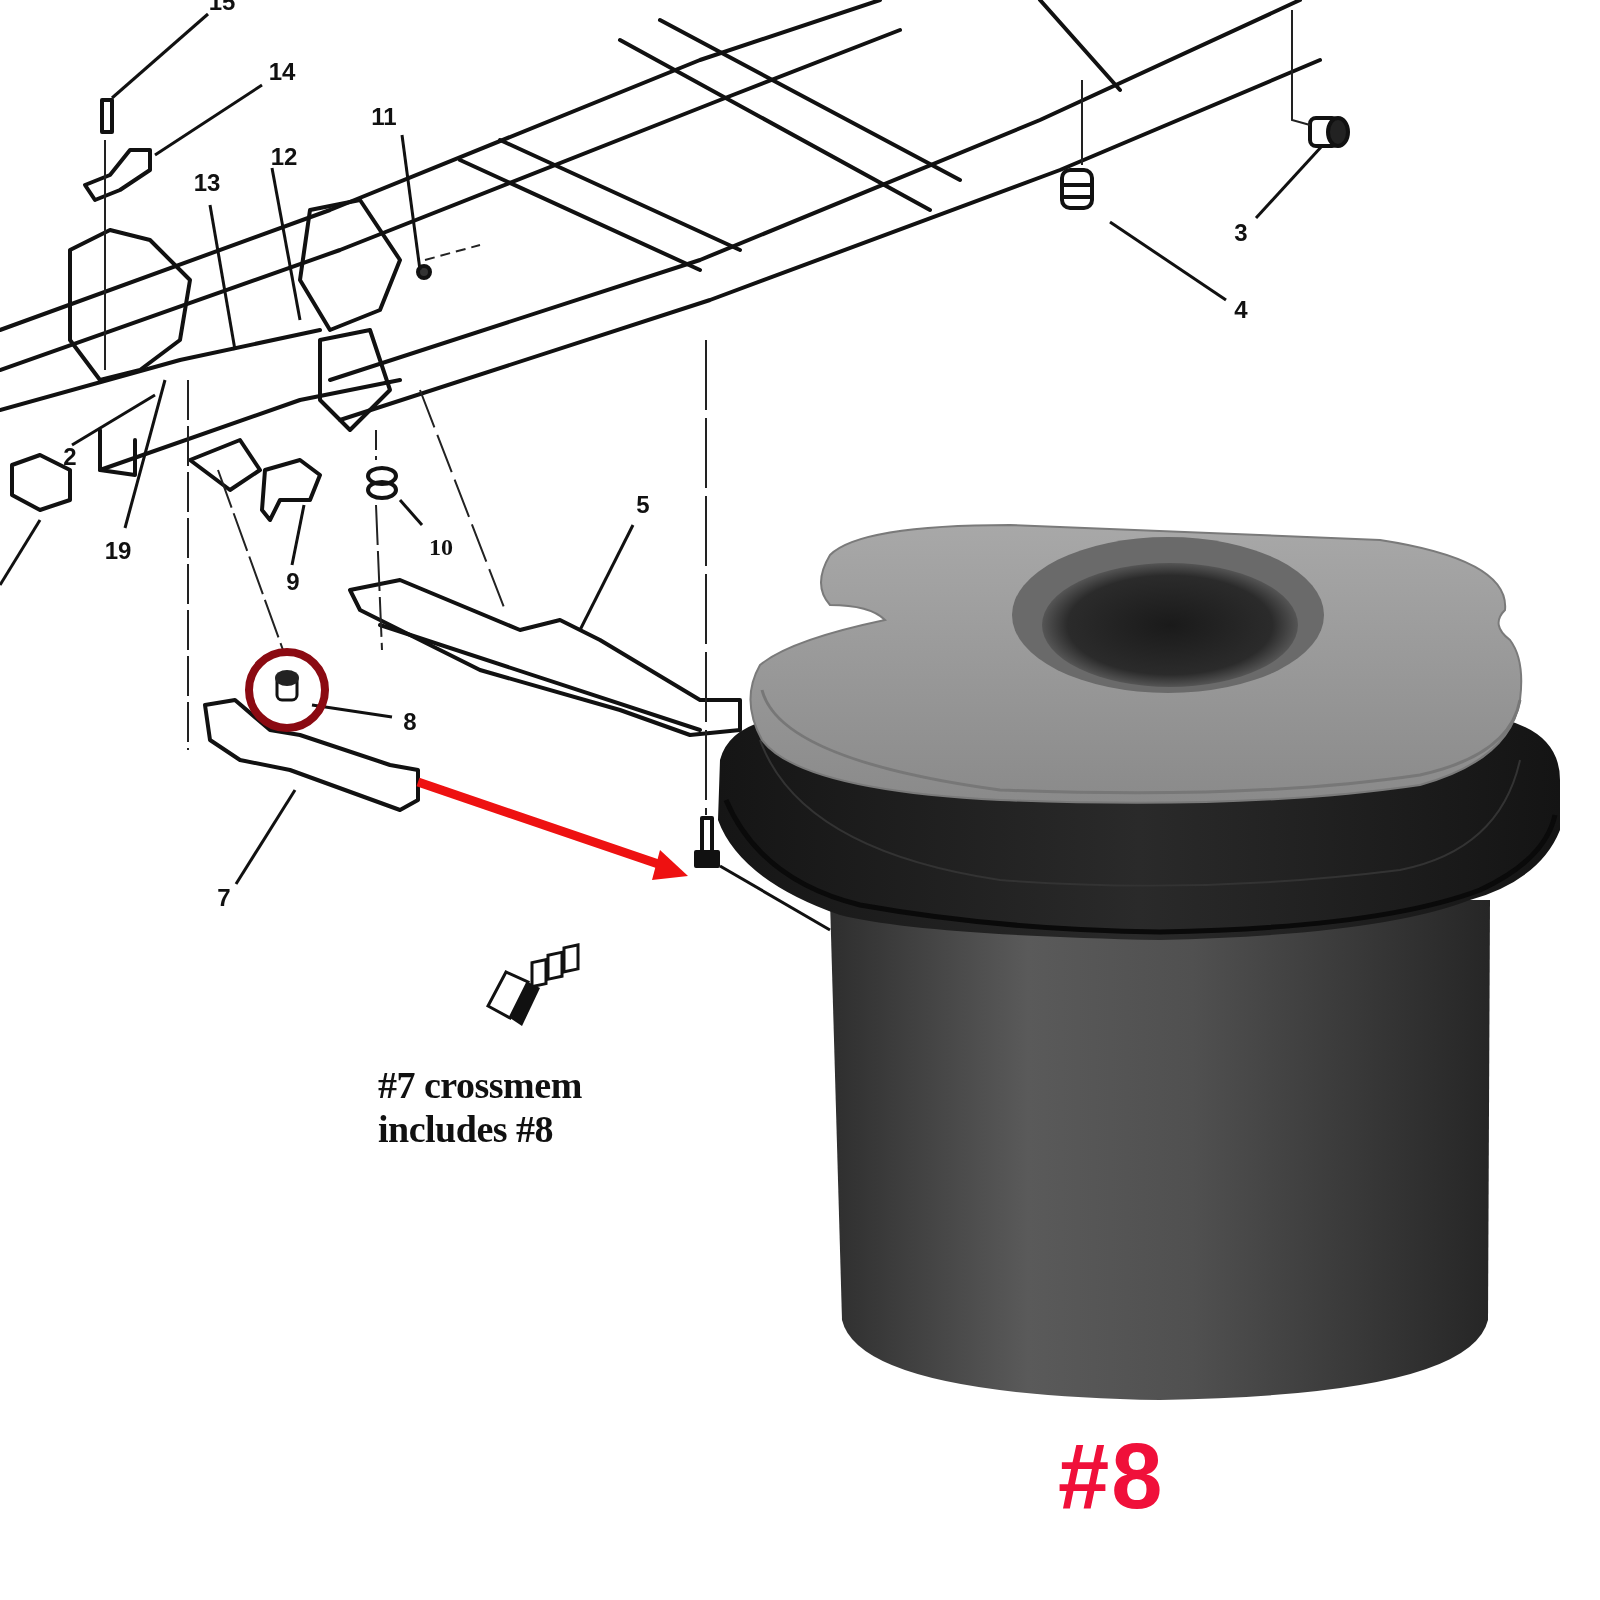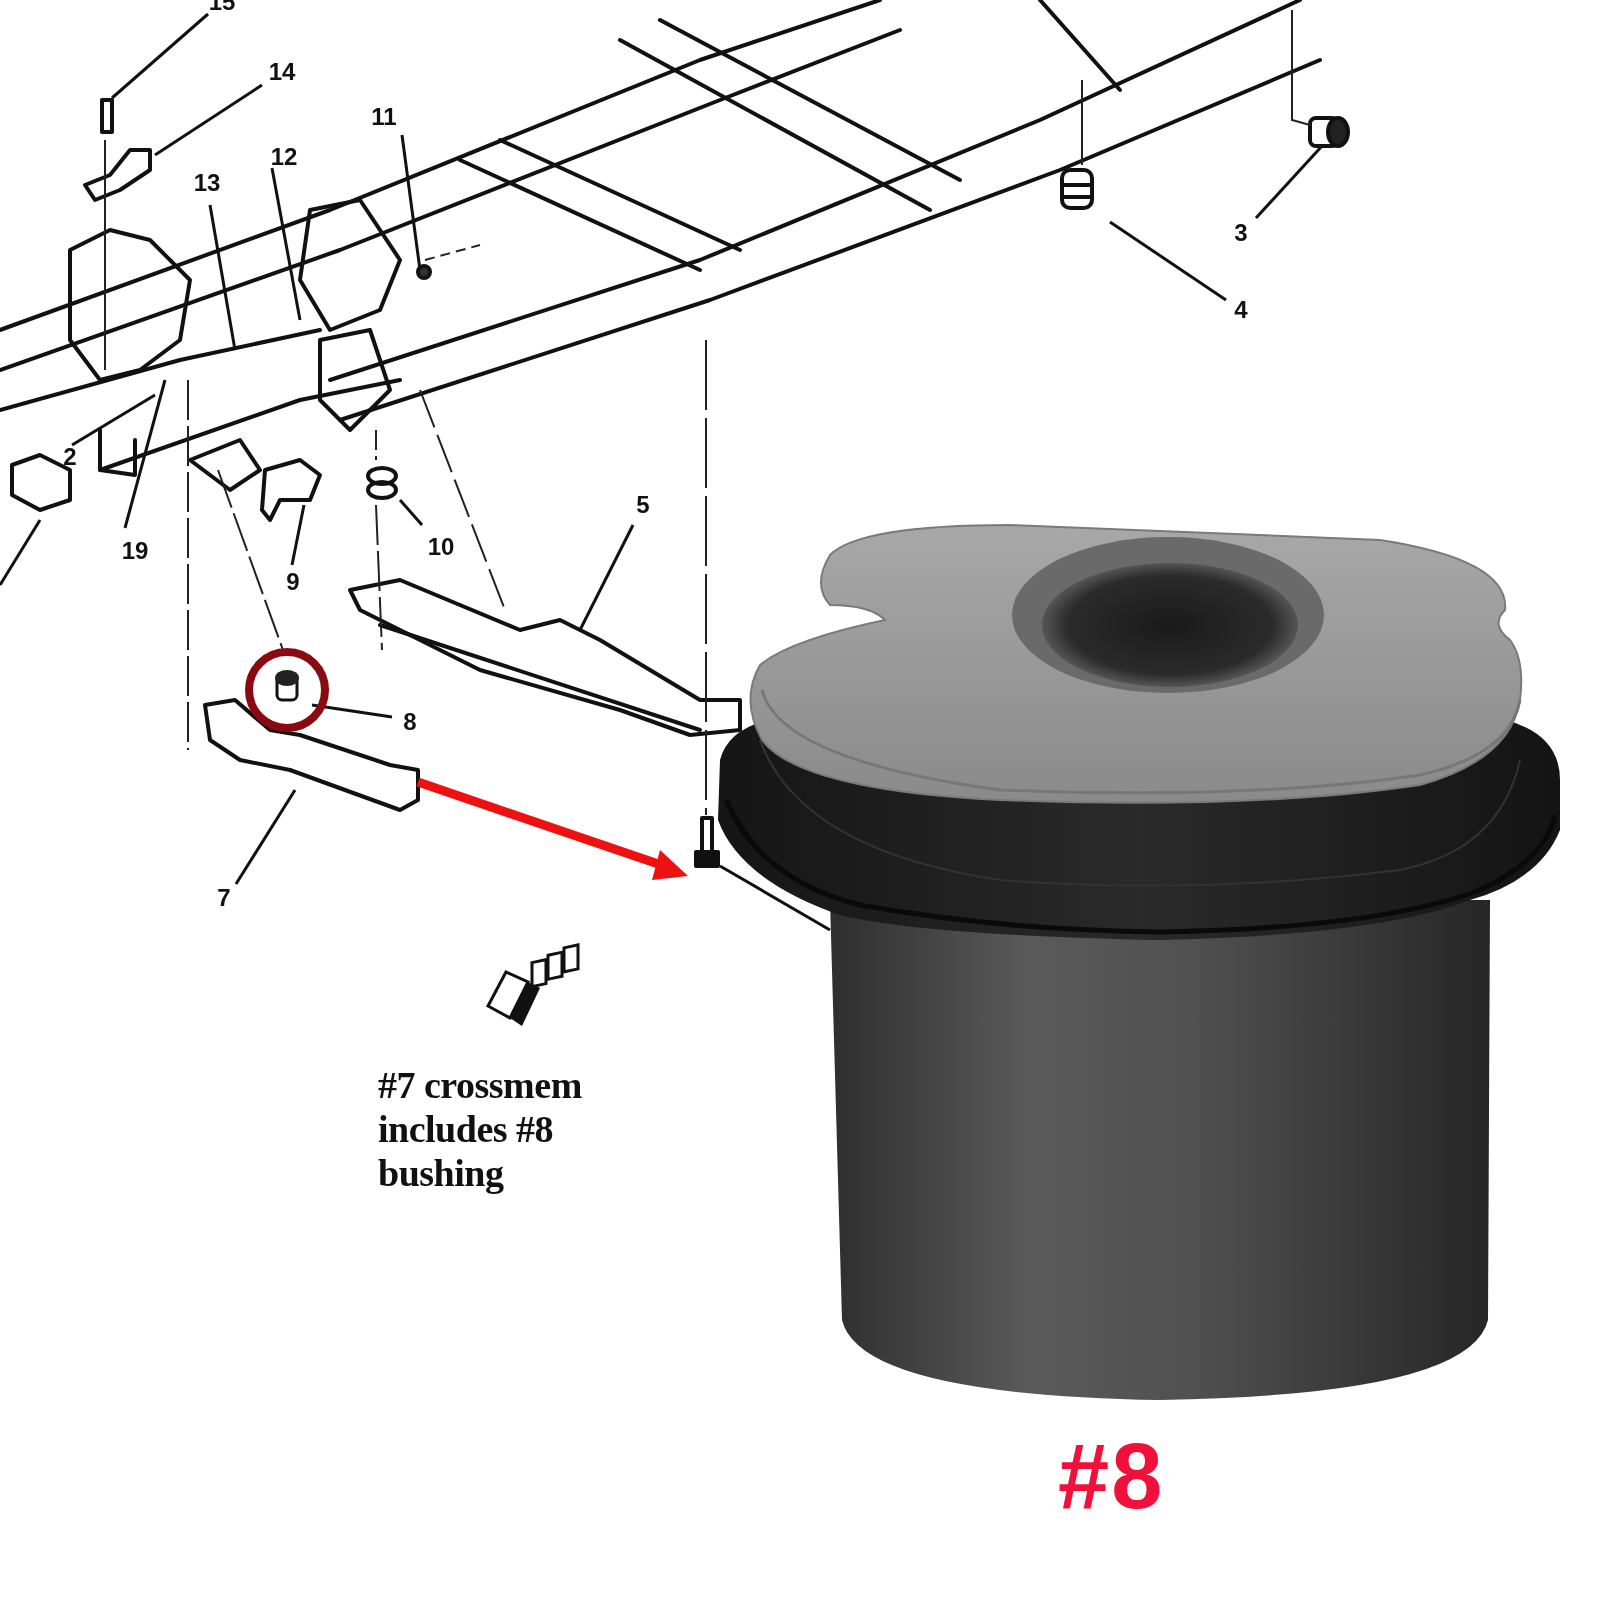--- a/index.html
+++ b/index.html
@@ -173,30 +173,29 @@
   
   <div id="callouts">
       <div class="callout" style="left: 222px; top: 2px;">15</div>
       <div class="callout" style="left: 282px; top: 72px;">14</div>
       <div class="callout" style="left: 384px; top: 117px;">11</div>
       <div class="callout" style="left: 284px; top: 157px;">12</div>
       <div class="callout" style="left: 207px; top: 183px;">13</div>
       <div class="callout" style="left: 1241px; top: 233px;">3</div>
       <div class="callout" style="left: 1241px; top: 310px;">4</div>
       <div class="callout" style="left: 70px; top: 457px;">2</div>
-      <div class="callout" style="left: 118px; top: 551px; margin-left: 17px;">19</div>
+      <div class="callout" style="left: 118px; top: 551px;">19</div>
       <div class="callout" style="left: 293px; top: 582px;">9</div>
-      <div class="callout" style="left: 441px; top: 547px;">10</div>
+      <div class="callout" style="left: 441px; top: 547px; font-family: Liberation Serif, serif;">10</div>
       <div class="callout" style="left: 643px; top: 505px;">5</div>
       <div class="callout" style="left: 410px; top: 722px;">8</div>
       <div class="callout" style="left: 224px; top: 898px;">7</div>
     </div>
 
   
   <div class="note">
     <div>#7 crossmem</div>
     <div>includes #8</div>
-    <div>bushing</div>
   </div>
 
   
   <div class="big-label">#8</div>
 </div>
 
 </body></html>

